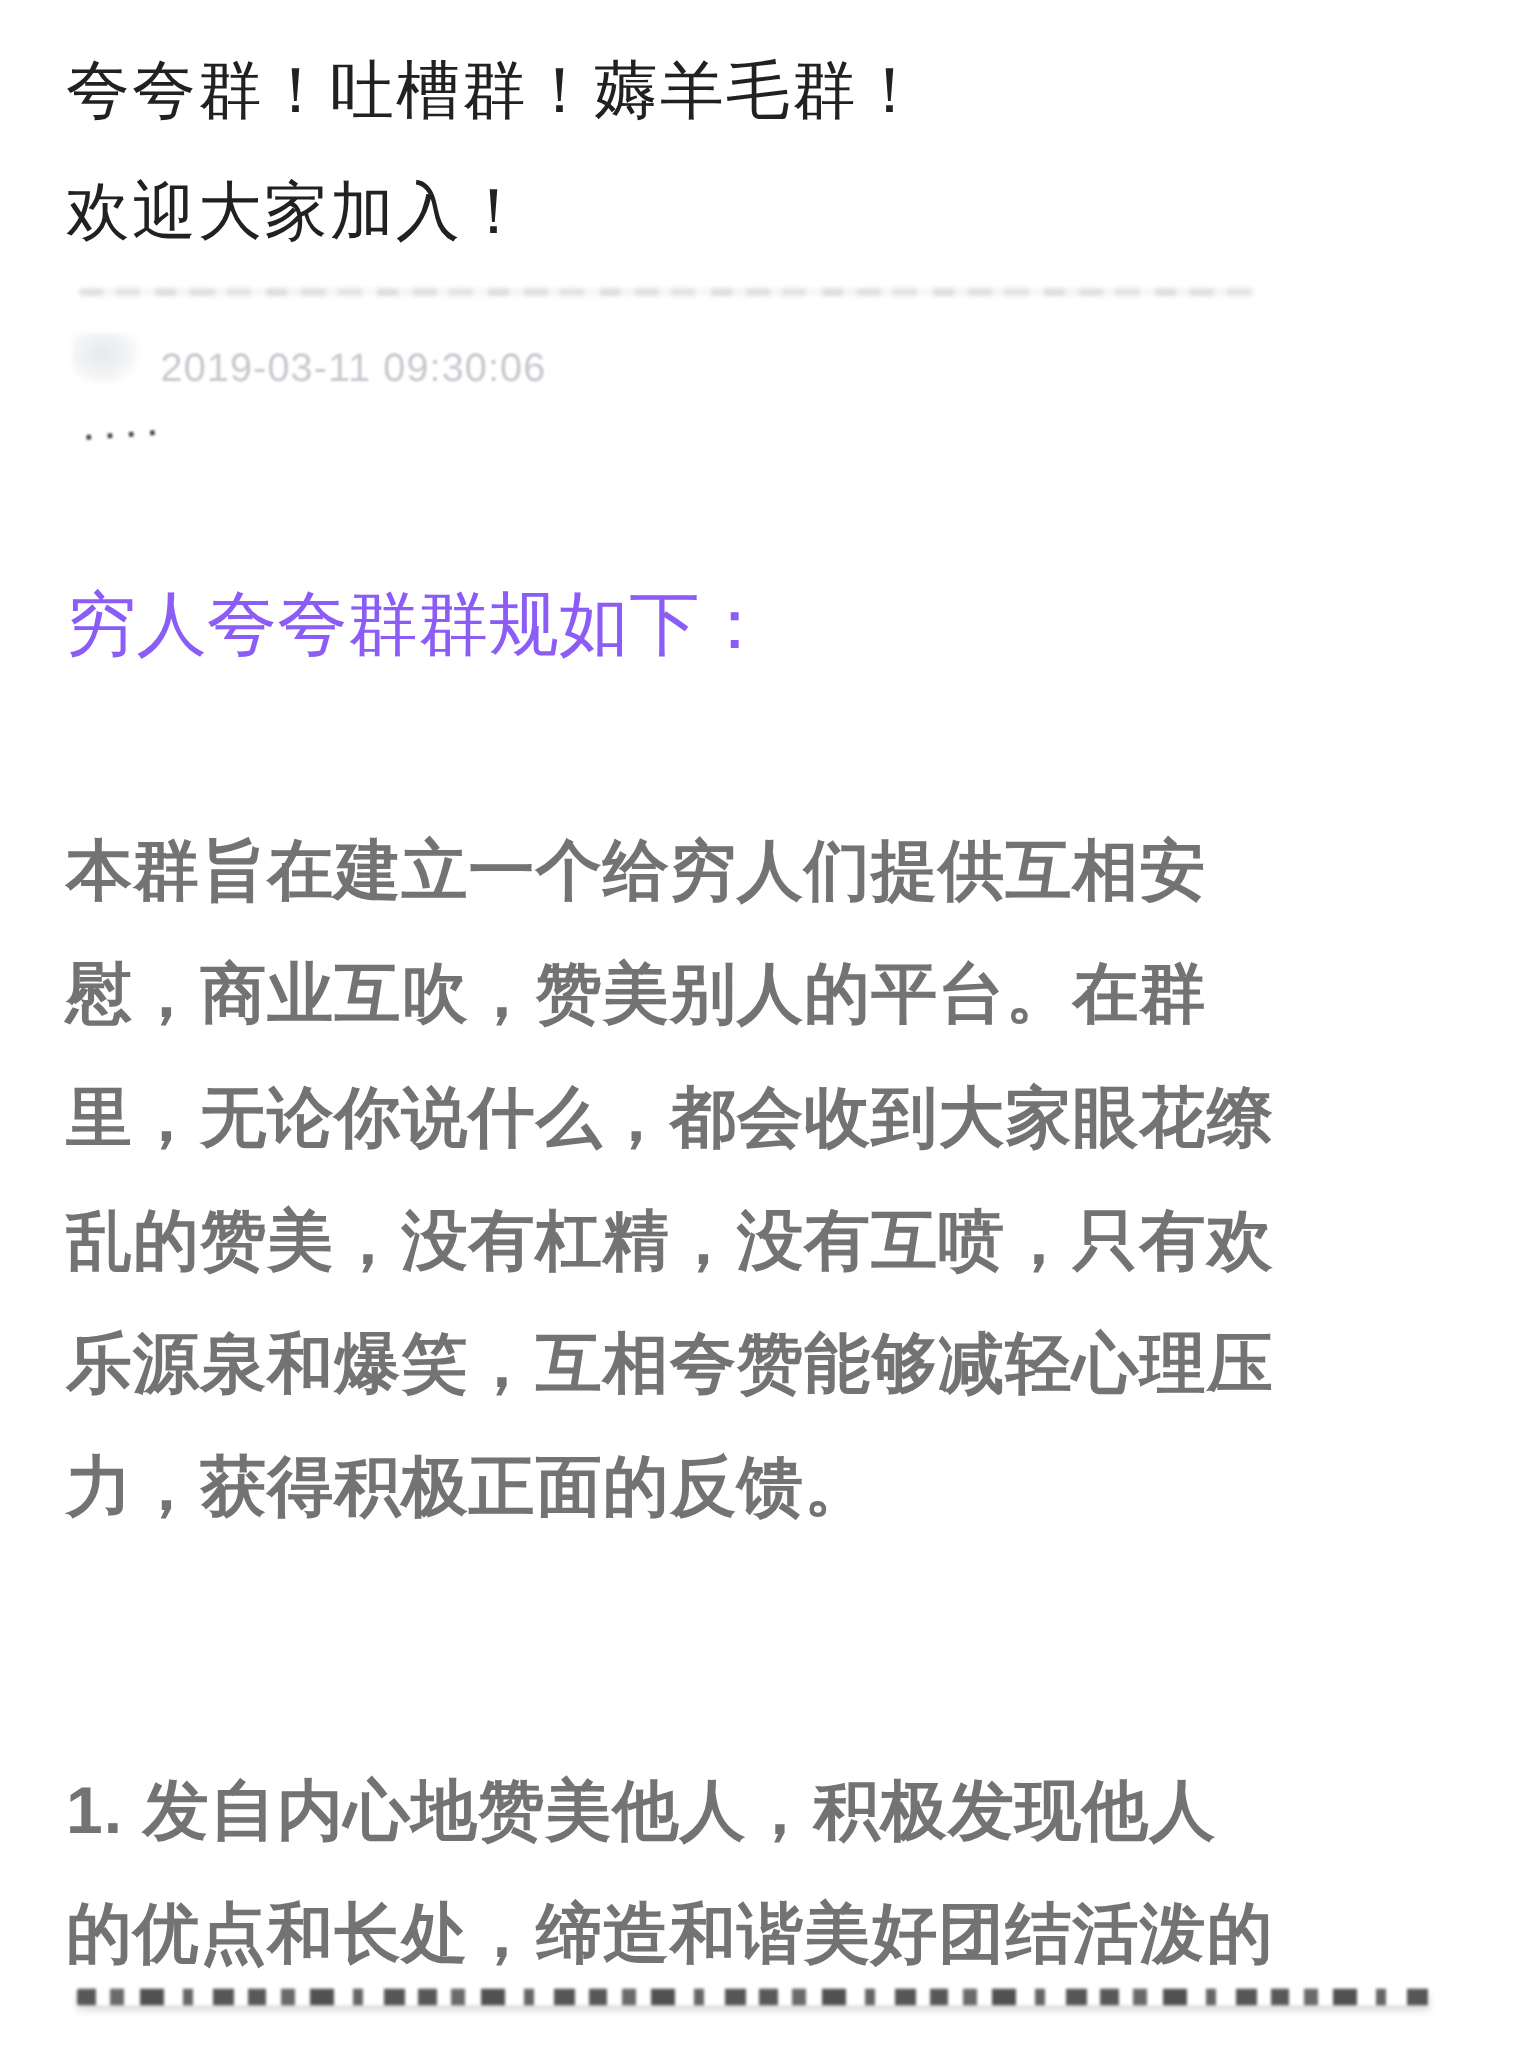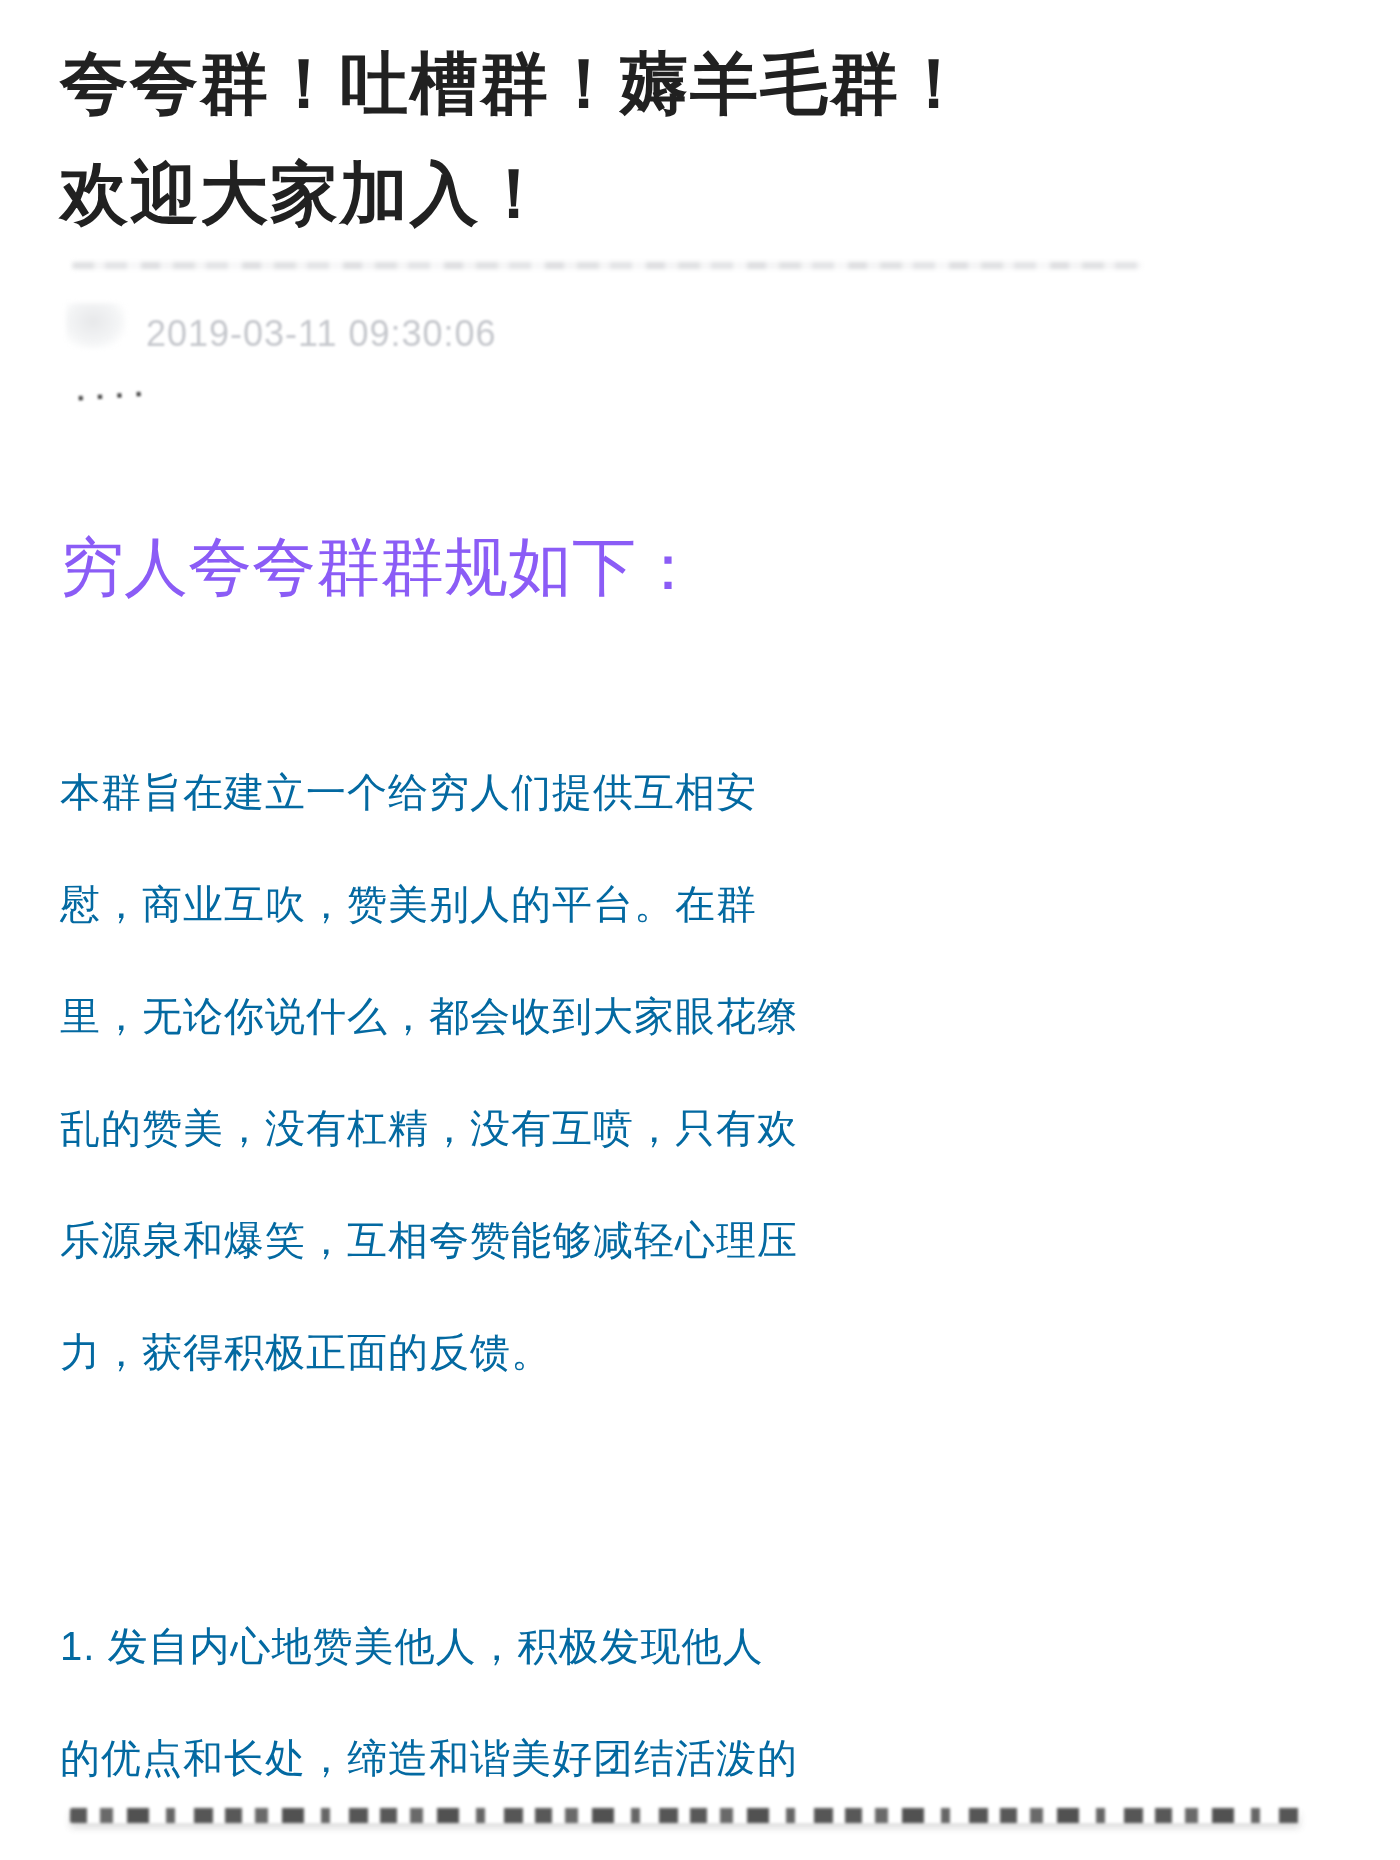--- a/index.html
+++ b/index.html
@@ -13,23 +13,23 @@
   }
   .page {
     box-sizing: border-box;
     width: 1400px;
     height: 1860px;
     padding: 28px 60px 0 60px;
     background: #ffffff;
   }
   .title {
     margin: 0;
-    font-size: 68px;
+    font-size: 58px;
     line-height: 110px;
-    font-weight: 700;
+    font-weight: 400;
     color: #212121;
     letter-spacing: 2px;
     white-space: pre-line;
     filter: blur(0.4px);
   }
   
   .blurred-line {
     margin: 14px 0 0 12px;
     height: 7px;
     width: 1070px;
@@ -77,26 +77,27 @@
   }
   .section-heading {
     margin: 118px 0 0 0;
     font-size: 64px;
     line-height: 100px;
     font-weight: 400;
     color: #8b5cf6;
     filter: blur(0.4px);
   }
   .body-text {
-    font-size: 40px;
+    font-size: 60px;
     line-height: 112px;
-    color: #0369a1;
+    color: #737373;
     white-space: pre-line;
     letter-spacing: 1px;
     filter: blur(0.4px);
+    font-weight: bold;
   }
   .intro { margin-top: 119px; }
   .rule  { margin-top: 182px; }
   
   .cutoff-strip {
     margin-top: -6px;
     margin-left: 10px;
     height: 15px;
     width: 1230px;
     border-radius: 2px;

